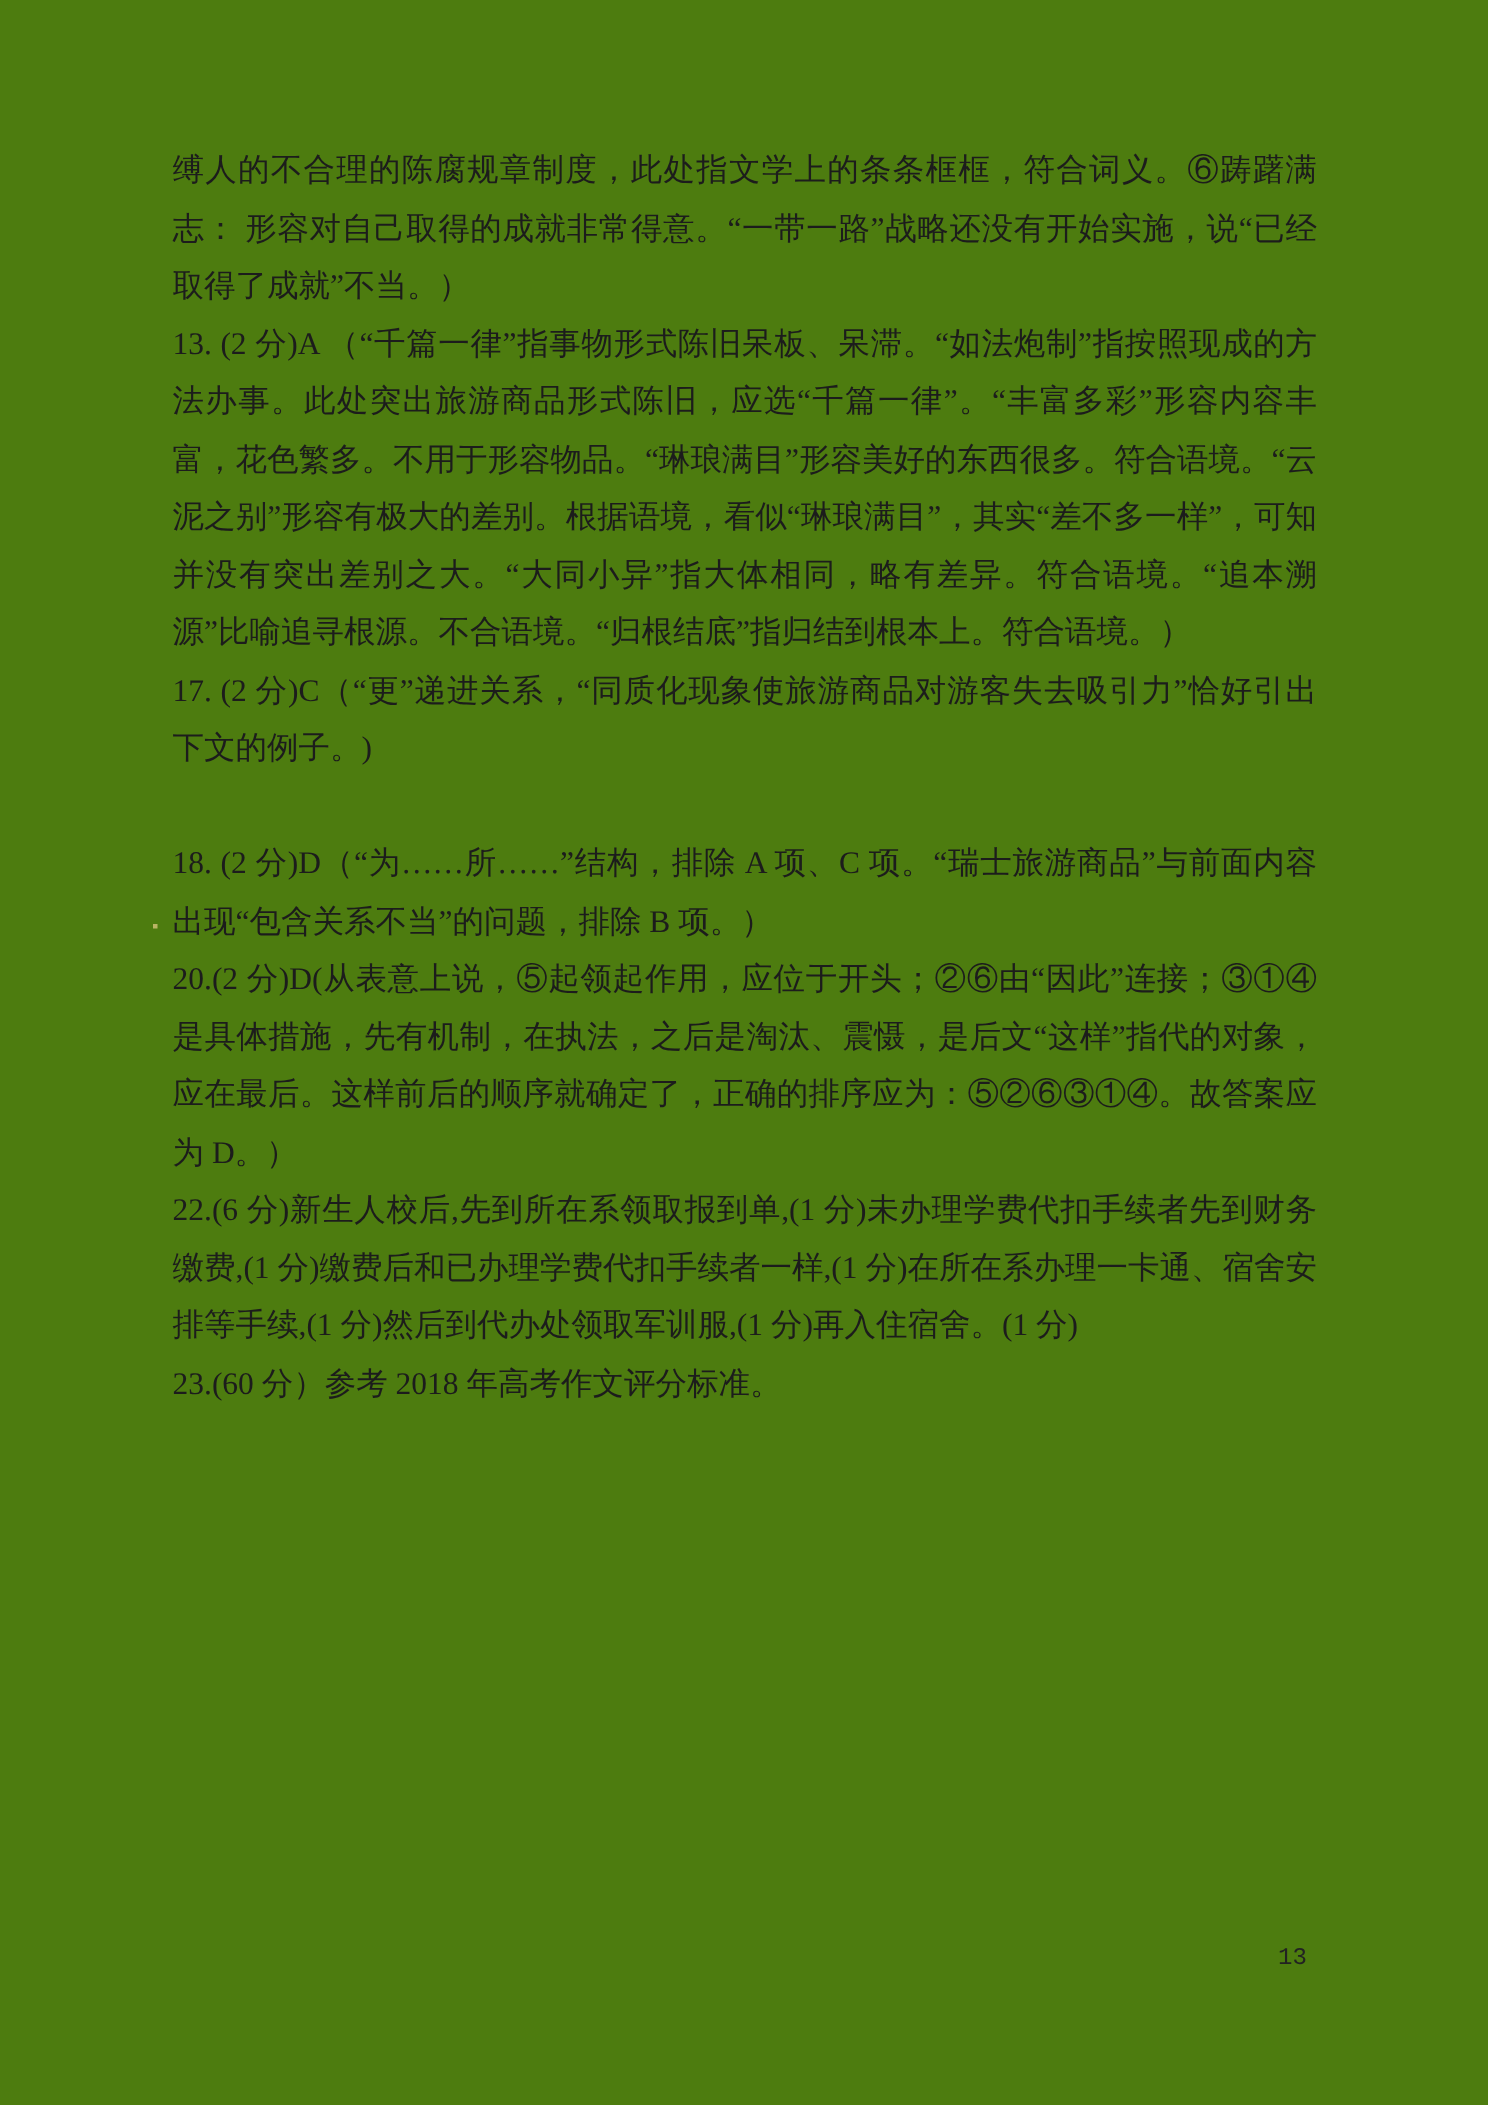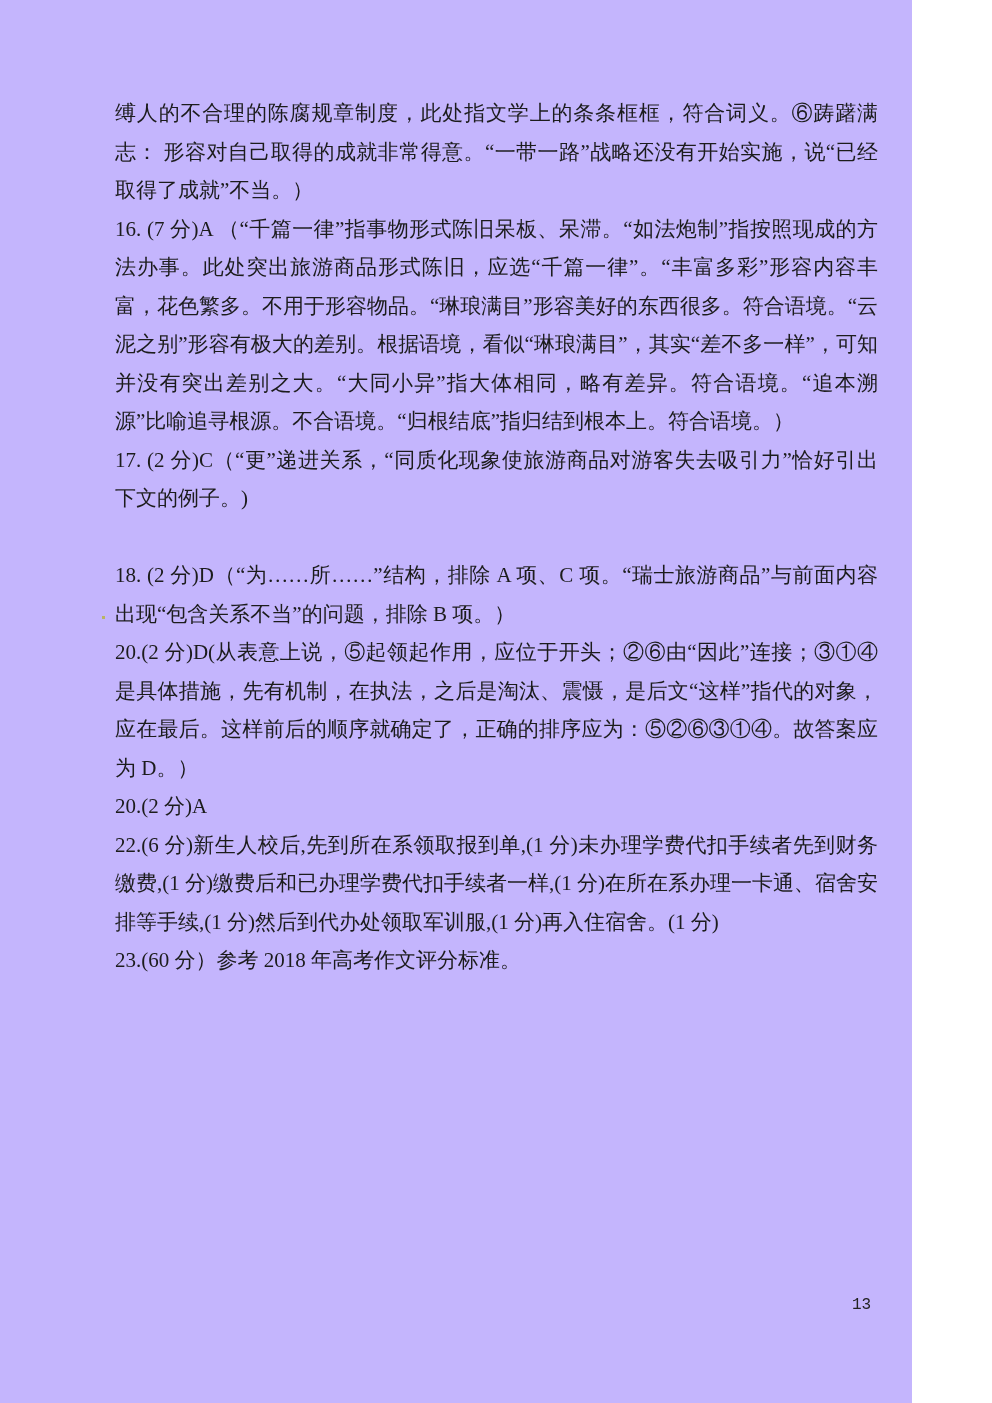--- a/index.html
+++ b/index.html
@@ -2,23 +2,23 @@
 <html><head>
 <meta charset="utf-8">
 <style>
   html, body {
     margin: 0;
     padding: 0;
     background: #ffffff;
   }
   .page {
     position: relative;
-    width: 912px;
+    width: 992px;
     height: 1403px;
-    background: #c4b5fd;
+    background: #4d7c0f;
     font-family: "Liberation Serif", "DejaVu Serif", serif;
     color: #1c1c1c;
     overflow: hidden;
   }
   .content {
     position: absolute;
     left: 115px;
     top: 94px;
     width: 763px;
   }
@@ -51,26 +51,25 @@
     font-family: Liberation Mono, monospace;
     color: #222222;
   }
 </style>
 </head>
 <body>
 
 <div class="page">
   <div class="content">
     <p class="para">缚人的不合理的陈腐规章制度，此处指文学上的条条框框，符合词义。⑥踌躇满志： 形容对自己取得的成就非常得意。“一带一路”战略还没有开始实施，说“已经取得了成就”不当。）</p>
-    <p class="para">16. (7 分)A （“千篇一律”指事物形式陈旧呆板、呆滞。“如法炮制”指按照现成的方法办事。此处突出旅游商品形式陈旧，应选“千篇一律”。“丰富多彩”形容内容丰富，花色繁多。不用于形容物品。“琳琅满目”形容美好的东西很多。符合语境。“云泥之别”形容有极大的差别。根据语境，看似“琳琅满目”，其实“差不多一样”，可知并没有突出差别之大。“大同小异”指大体相同，略有差异。符合语境。“追本溯源”比喻追寻根源。不合语境。“归根结底”指归结到根本上。符合语境。）</p>
+    <p class="para">13. (2 分)A （“千篇一律”指事物形式陈旧呆板、呆滞。“如法炮制”指按照现成的方法办事。此处突出旅游商品形式陈旧，应选“千篇一律”。“丰富多彩”形容内容丰富，花色繁多。不用于形容物品。“琳琅满目”形容美好的东西很多。符合语境。“云泥之别”形容有极大的差别。根据语境，看似“琳琅满目”，其实“差不多一样”，可知并没有突出差别之大。“大同小异”指大体相同，略有差异。符合语境。“追本溯源”比喻追寻根源。不合语境。“归根结底”指归结到根本上。符合语境。）</p>
     <p class="para">17. (2 分)C（“更”递进关系，“同质化现象使旅游商品对游客失去吸引力”恰好引出下文的例子。)</p>
     <div class="para-gap"></div>
     <p class="para">18. (2 分)D（“为……所……”结构，排除 A 项、C 项。“瑞士旅游商品”与前面内容出现“包含关系不当”的问题，排除 B 项。）</p>
     <p class="para">20.(2 分)D(从表意上说，⑤起领起作用，应位于开头；②⑥由“因此”连接；③①④是具体措施，先有机制，在执法，之后是淘汰、震慑，是后文“这样”指代的对象，应在最后。这样前后的顺序就确定了，正确的排序应为：⑤②⑥③①④。故答案应为 D。）</p>
-    <p class="para">20.(2 分)A</p>
     <p class="para">22.(6 分)新生人校后,先到所在系领取报到单,(1 分)未办理学费代扣手续者先到财务缴费,(1 分)缴费后和已办理学费代扣手续者一样,(1 分)在所在系办理一卡通、宿舍安排等手续,(1 分)然后到代办处领取军训服,(1 分)再入住宿舍。(1 分)</p>
     <p class="para">23.(60 分）参考 2018 年高考作文评分标准。</p>
   </div>
 
   <div class="stray-dot"></div>
 
   <div class="page-number">13</div>
 </div>
 
 </body></html>

